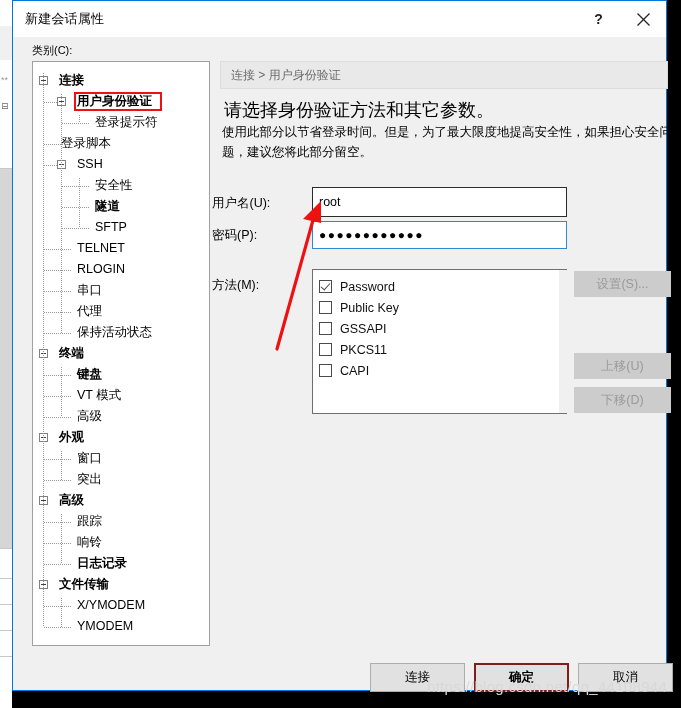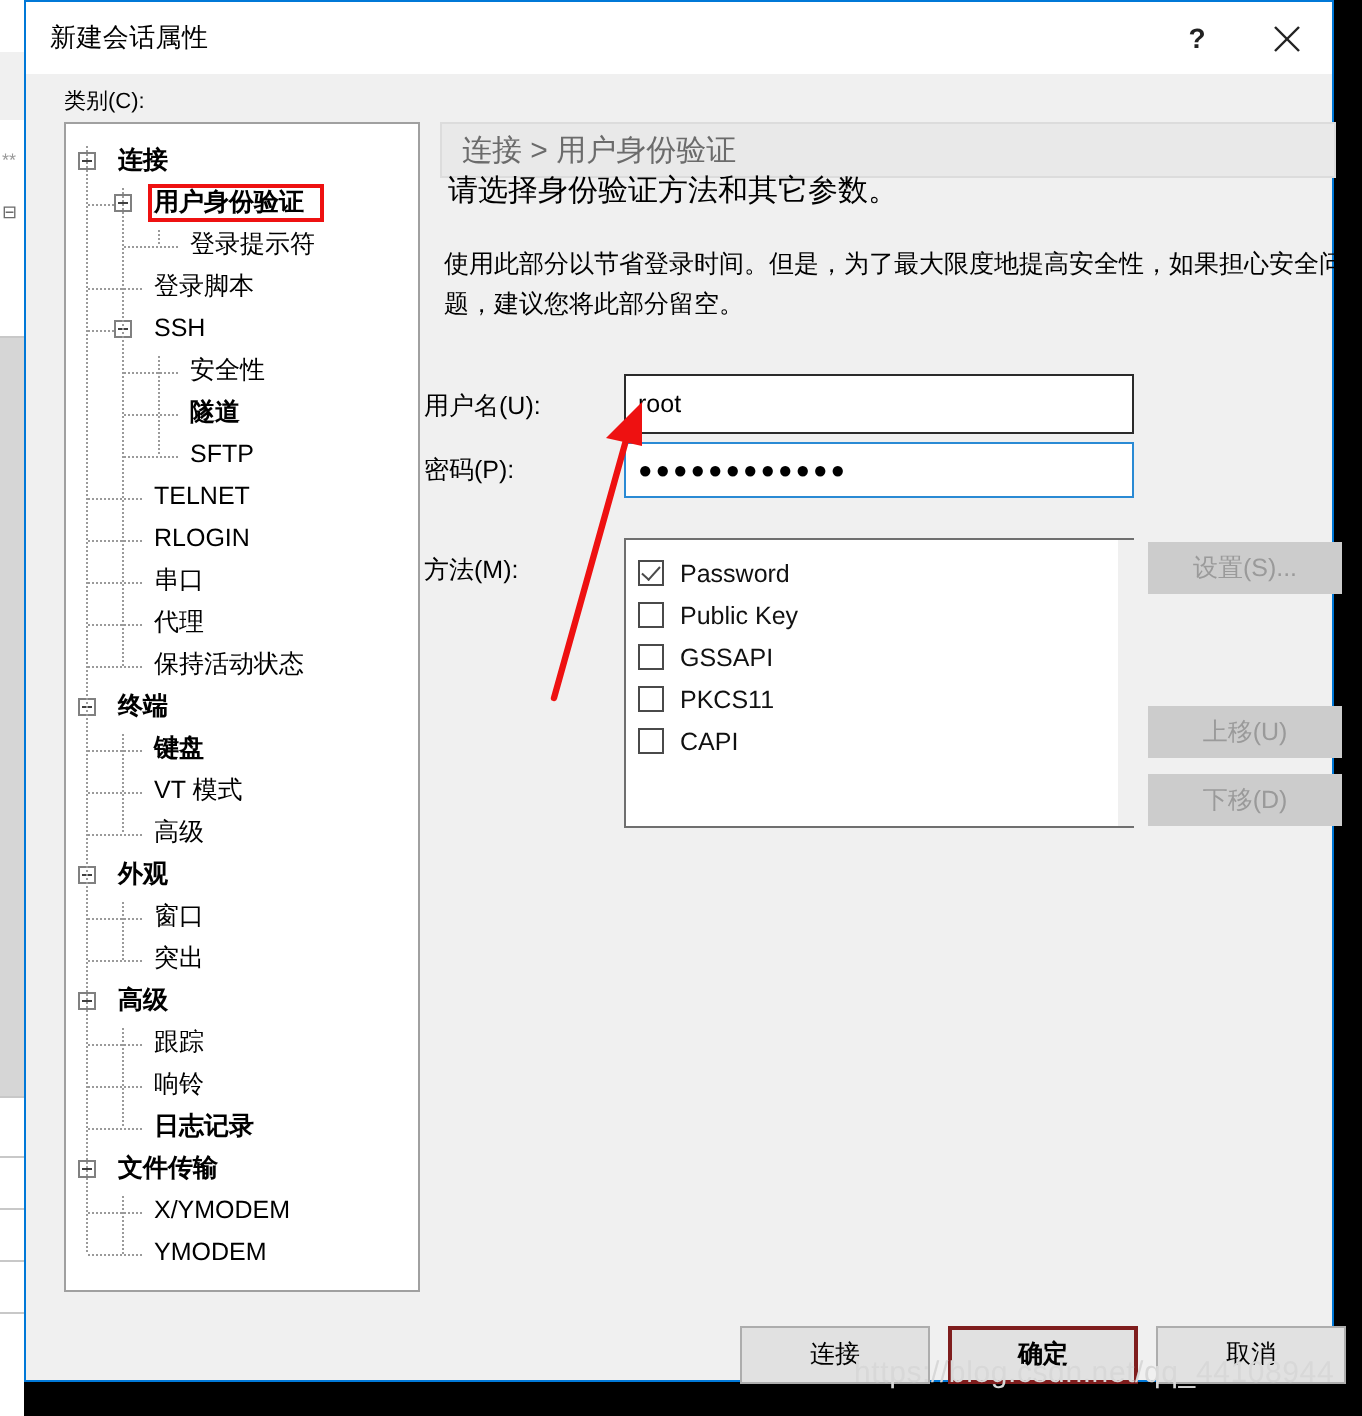--- a/index.html
+++ b/index.html
@@ -90,26 +90,26 @@
   }
   .sel-box {
     position: absolute; border: 2px solid #ee1111; box-sizing: border-box;
   }
 
   
   .breadcrumb {
     position: absolute; left: 207px; top: 60px;
     width: 448px; height: 28px;
     background: #e9e9e9; border: 1px solid #dcdcdc; box-sizing: border-box;
-    font-size: 15px; color: #6b6b6b;
+    font-size: 12px; color: #6b6b6b;
     display: flex; align-items: center; padding-left: 10px;
   }
   .desc1 {
-    position: absolute; left: 211px; top: 85px;
-    font-size: 15px; color: #000;
+    position: absolute; left: 211px; top: 97px;
+    font-size: 18px; color: #000;
   }
   .desc2 {
     position: absolute; left: 209px; top: 121px;
     width: 455px; font-size: 12.5px; color: #000; line-height: 20px;
   }
 
   .field-label { position: absolute; font-size: 12.5px; color: #000; }
   .lbl-user { left: 199px; top: 194px; }
   .lbl-pass { left: 199px; top: 226px; }
   .lbl-method { left: 199px; top: 276px; }
@@ -214,21 +214,21 @@
       </div>
     </div>
 
     <div class="cat-label">类别(C):</div>
 
     <div class="tree-box">
       <div class="tree-inner" id="tree-inner">
           <div class="tree-row bold"><span class="expander" style="left: 6px;"></span><span class="tree-label" style="margin-left: 26px;">连接</span></div>
           <div class="tree-row bold"><span class="expander" style="left: 24px;"></span><span class="tree-label" style="margin-left: 44px;">用户身份验证</span></div>
           <div class="tree-row"><span class="tree-label" style="margin-left: 62px;">登录提示符</span></div>
-          <div class="tree-row"><span class="tree-label" style="margin-left: 44px;">登录脚本</span></div>
+          <div class="tree-row"><span class="tree-label" style="margin-left: 28px;">登录脚本</span></div>
           <div class="tree-row"><span class="expander" style="left: 24px;"></span><span class="tree-label" style="margin-left: 44px;">SSH</span></div>
           <div class="tree-row"><span class="tree-label" style="margin-left: 62px;">安全性</span></div>
           <div class="tree-row bold"><span class="tree-label" style="margin-left: 62px;">隧道</span></div>
           <div class="tree-row"><span class="tree-label" style="margin-left: 62px;">SFTP</span></div>
           <div class="tree-row"><span class="tree-label" style="margin-left: 44px;">TELNET</span></div>
           <div class="tree-row"><span class="tree-label" style="margin-left: 44px;">RLOGIN</span></div>
           <div class="tree-row"><span class="tree-label" style="margin-left: 44px;">串口</span></div>
           <div class="tree-row"><span class="tree-label" style="margin-left: 44px;">代理</span></div>
           <div class="tree-row"><span class="tree-label" style="margin-left: 44px;">保持活动状态</span></div>
           <div class="tree-row bold"><span class="expander" style="left: 6px;"></span><span class="tree-label" style="margin-left: 26px;">终端</span></div>

